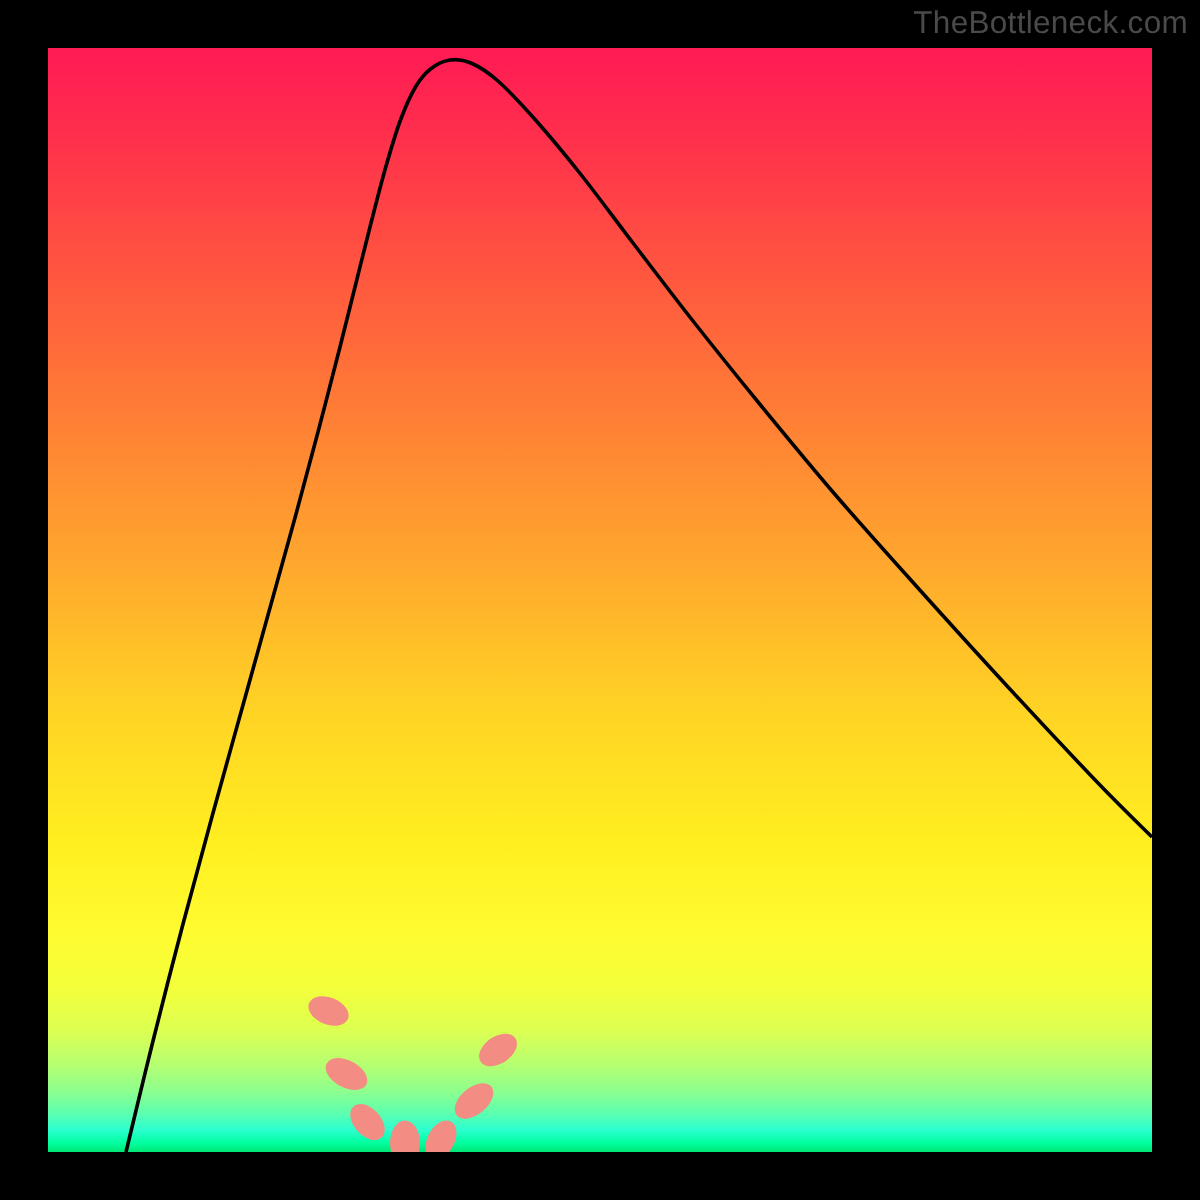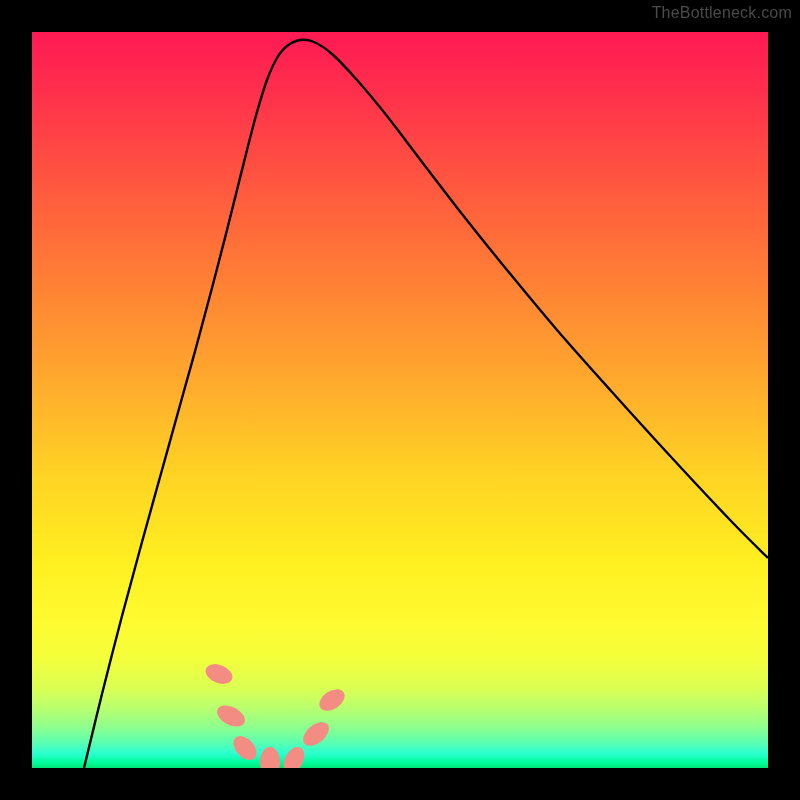--- a/index.html
+++ b/index.html
@@ -17,21 +17,21 @@
     left: 0;
     width: 800px;
     height: 800px;
     background: #000;
   }
   .watermark {
     position: absolute;
     top: 4px;
     right: 8px;
     color: #4a4a4a;
-    font-size: 16px;
+    font-size: 21px;
     font-weight: 400;
     letter-spacing: 0.2px;
     z-index: 10;
   }
   .plot {
     position: absolute;
     top: 32px;
     left: 32px;
     width: 736px;
     height: 736px;

